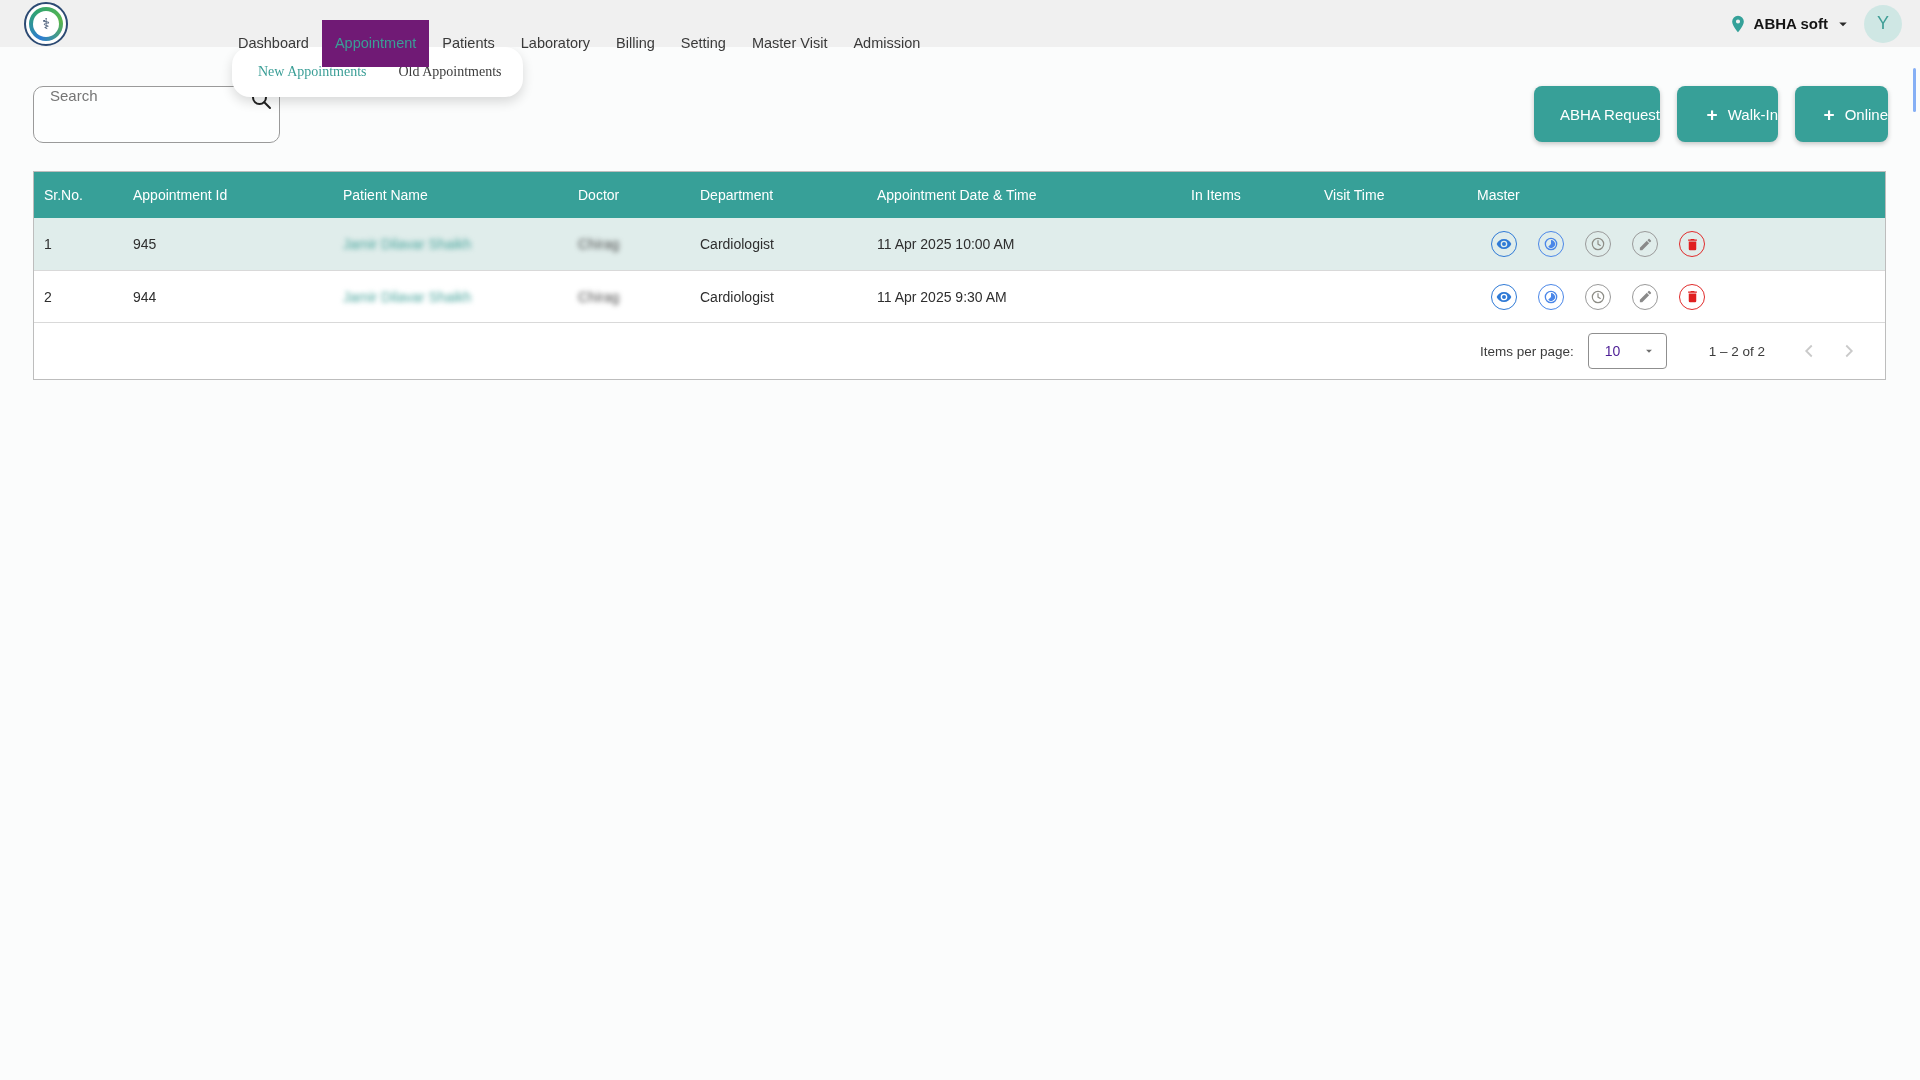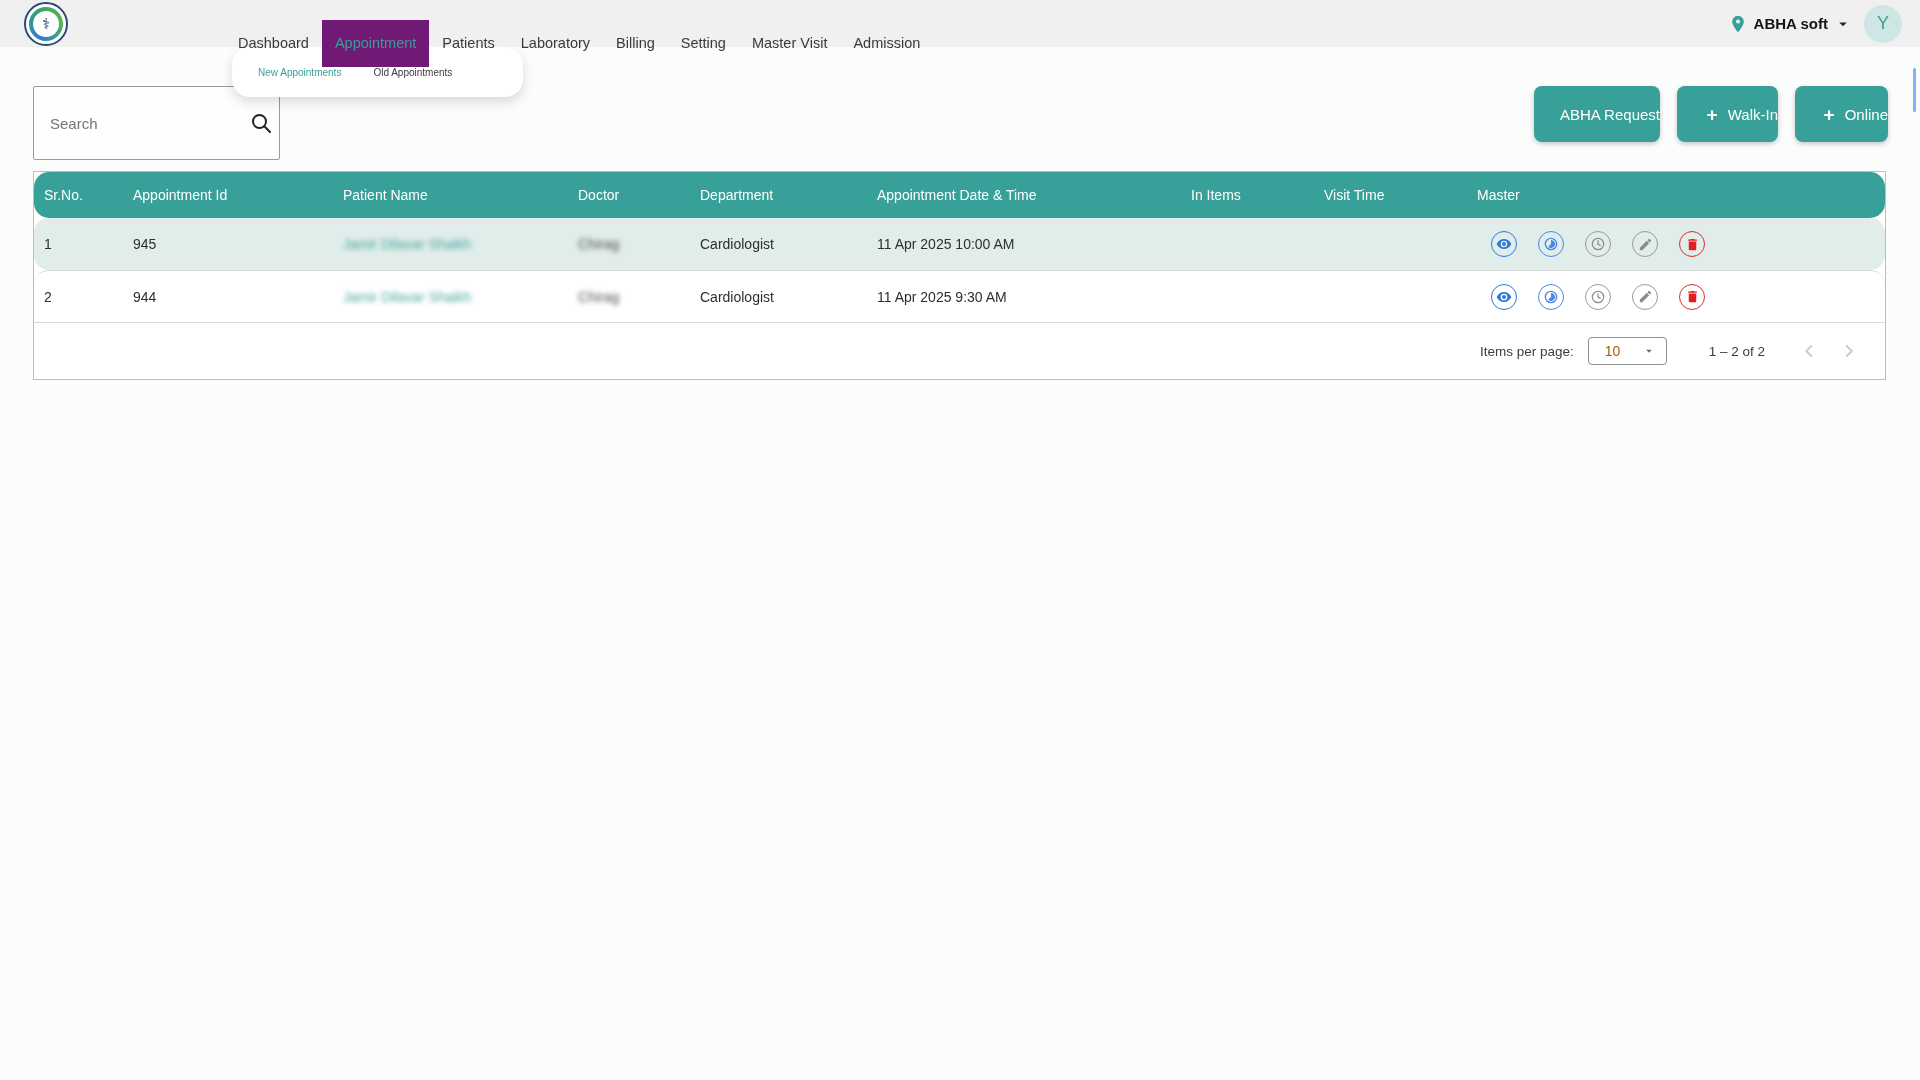--- a/index.html
+++ b/index.html
@@ -22,69 +22,69 @@
   .location { display:flex; align-items:center; gap:6px; cursor:pointer; }
   .location-label { font-size:15px; font-weight:bold; color:#141414; }
   .avatar { width:38px; height:38px; border-radius:50%; background:#cfe7e4; color:#3f9e96;
             font-size:18px; display:flex; align-items:center; justify-content:center; cursor:pointer; }
 
   
   .submenu { position:absolute; left:232px; top:47px; width:291px; height:50px; background:#fff;
              border-radius:18px; border-top-left-radius:18px; border-top-right-radius:18px;
              box-shadow:0 5px 12px rgba(0,0,0,0.14); display:flex; align-items:center;
              padding-left:26px; gap:32px; z-index:5; }
-  .submenu-item { font-size:10px; color:#3c3c3c; cursor:pointer; white-space:nowrap; }
+  .submenu-item { font-size:14px; color:#3c3c3c; cursor:pointer; white-space:nowrap;font-family:Liberation Serif, serif; }
   .submenu-item.active { color:#3a9e96; }
   
   .nav-bridge { position:absolute; left:315px; top:0; width:112px; height:47px; background:#fff; z-index:4; }
 
   
-  .search-box { position:absolute; left:33px; top:86px; width:247px; height:74px;
-                border:1px solid #9a9a9a; border-radius:2px; display:flex; align-items:center; background:#fdfefe; }
+  .search-box { position:absolute; left:33px; top:86px; width:247px; height:57px;
+                border:1px solid #9a9a9a; border-radius:10px; display:flex; align-items:flex-start; background:#fdfefe; }
   .search-box input { flex:1; border:none; outline:none; background:transparent; font-size:15px;
                       color:#333; padding-left:16px; font-family:"Liberation Sans",sans-serif; }
   .search-box input::placeholder { color:#757575; }
   .search-icon { margin-right:14px; display:flex; cursor:pointer; }
 
   .btn { position:absolute; top:86px; height:56px; background:#37a098; color:#fff; border:none;
          border-radius:8px; font-size:15px; font-family:"Liberation Sans",sans-serif;
          box-shadow:0 2px 5px rgba(0,0,0,0.22); display:flex; align-items:center; justify-content:flex-end;
          gap:10px; cursor:pointer; }
   .btn .plus { font-size:19px; font-weight:bold; line-height:1; }
   #btn-abha   { left:1534px; width:126px; }
   #btn-walkin { left:1677px; width:101px; }
   #btn-online { left:1795px; width:93px; }
 
   .scroll-indicator { position:absolute; left:1913px; top:68px; width:3px; height:44px;
                       background:#86aff5; border-radius:2px; cursor:grab; }
 
   
   .table { position:absolute; left:33px; top:171px; width:1853px; background:#fff; border:1px solid #bdbdbd; }
-  .tgrid { display:grid; grid-template-columns:89px 210px 235px 122px 177px 314px 133px 153px 1fr; align-items:center;border-radius:15px; }
+  .tgrid { display:grid; grid-template-columns:89px 210px 235px 122px 177px 314px 133px 153px 1fr; align-items:center; }
   .thead { background:#37a098; height:46px; color:#fff; font-size:14px; font-weight:500; }
   .cell  { padding-left:10px; white-space:nowrap; overflow:hidden; }
   .trow  { height:52px; font-size:14px; color:#2e2e2e; background:#fff; }
   .trow + .trow { border-top:1px solid #d9d9d9; }
   .trow.highlight { background:#e0edeb; }
   .blur-teal { color:#49a59d; filter:blur(2.6px); cursor:pointer; }
   .blur-dark { color:#4d4d4d; filter:blur(2.6px); }
 
   .actions-cell { display:flex; align-items:center; gap:21px; padding-left:24px; }
   .icon-btn { width:26px; height:26px; border-radius:50%; border:1px solid #9a9a9a; background:transparent;
               display:flex; align-items:center; justify-content:center; cursor:pointer; padding:0; }
   .icon-btn.blue  { border-color:#2f7ad6; }
   .icon-btn.blue2 { border-color:#4b87e8; }
   .icon-btn.red   { border-color:#e02b2b; }
 
   .tfoot { border-top:1px solid #d9d9d9; height:57px; display:flex; align-items:center;
            justify-content:flex-end; padding-right:16px; font-size:13.5px; color:#3c3c3c; background:#fff; }
   .ipp-label { margin-right:14px; }
-  .page-size { width:79px; height:28px; border:1px solid #8f8f8f; border-radius:4px; display:flex;
+  .page-size { width:79px; height:36px; border:1px solid #8f8f8f; border-radius:4px; display:flex;
                align-items:center; justify-content:space-between; padding:0 10px 0 16px; cursor:pointer;
-               font-size:14px; color:#a16207; background:#fff; }
+               font-size:14px; color:#4c1d95; background:#fff; }
   .range { margin-left:42px; margin-right:24px; }
   .pager-btn { width:40px; height:40px; border:none; background:transparent; display:flex;
                align-items:center; justify-content:center; cursor:pointer; }
 </style>
 </head>
 <body>
 
 <div class="nav-bridge"></div>
 
 <div class="navbar">

